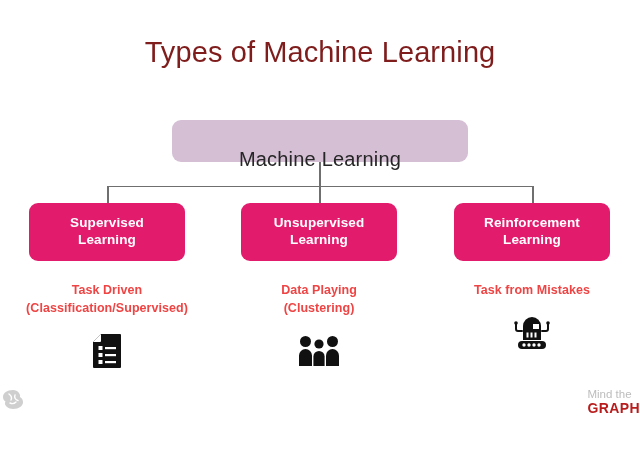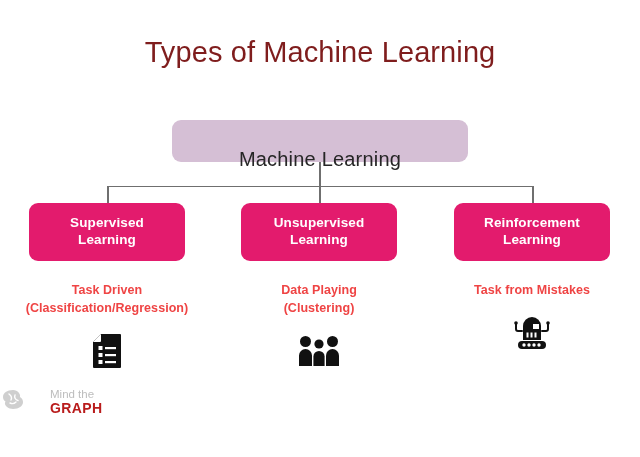--- a/index.html
+++ b/index.html
@@ -130,21 +130,21 @@
   }
 
   
   #logo {
     position: absolute;
     left: 0;
     top: 388px;
     width: 640px;
     display: flex;
     align-items: center;
-    justify-content: flex-start;
+    justify-content: space-between;
     gap: 24px;
   }
   #logo-text {
     line-height: 1.0;
     text-align: left;
   }
   #logo-text .logo-top {
     display: block;
     font-size: 11.5px;
     color: #bdbdbd;
@@ -175,21 +175,21 @@
   <div class="drop" id="drop-1"></div>
   <div class="drop" id="drop-2"></div>
 
   <div class="column" id="column-0">
     <div class="cat-box">
       <span class="cat-line">Supervised</span>
       <span class="cat-line">Learning</span>
     </div>
     <div class="caption">
       <span class="cap-line">Task Driven</span>
-      <span class="cap-line">(Classification/Regression)</span>
+      <span class="cap-line">(Classification/Supervised)</span>
     </div>
     <div class="icon-wrap">
       <svg width="28" height="34" viewBox="0 0 28 34" aria-hidden="true">
         <path d="M8 0 H27 A1 1 0 0 1 28 1 V33 A1 1 0 0 1 27 34 H1 A1 1 0 0 1 0 33 V8 Z" fill="#111111"></path>
         <path d="M8 0 L0 8 H7 A1 1 0 0 0 8 7 Z" fill="#ffffff"></path>
         <rect x="5.5" y="12" width="4" height="4" fill="#ffffff"></rect>
         <rect x="5.5" y="19" width="4" height="4" fill="#ffffff"></rect>
         <rect x="5.5" y="26" width="4" height="4" fill="#ffffff"></rect>
         <rect x="12" y="13" width="11" height="2.2" fill="#ffffff"></rect>
         <rect x="12" y="20" width="11" height="2.2" fill="#ffffff"></rect>

